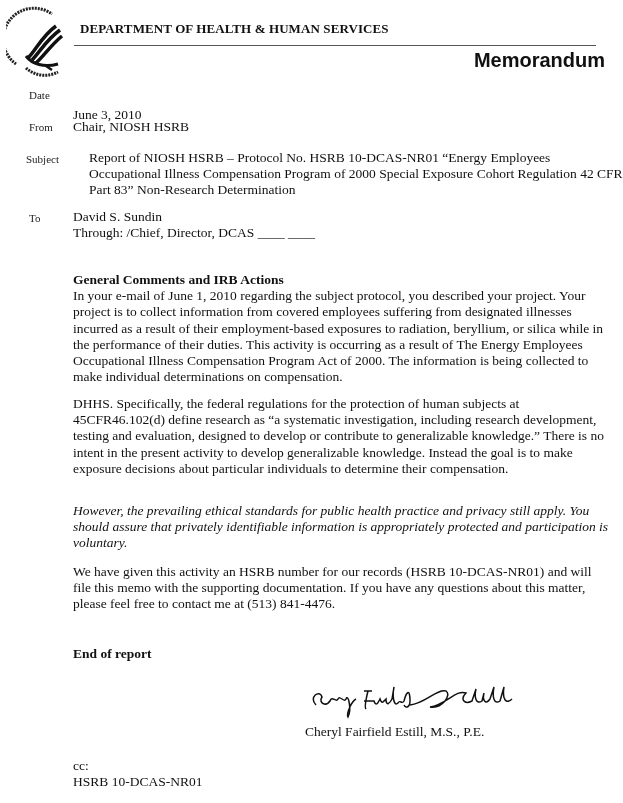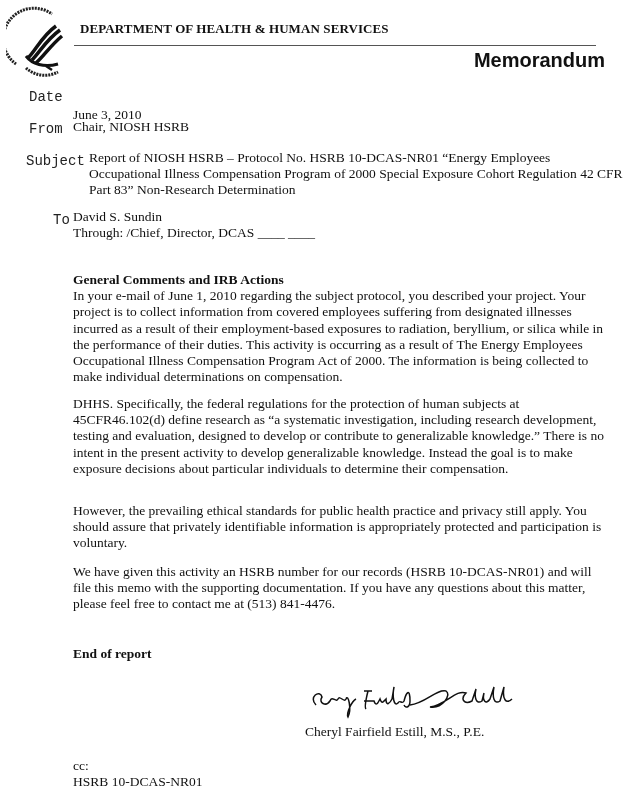--- a/index.html
+++ b/index.html
@@ -15,21 +15,21 @@
   .hrule {
     position: absolute; left: 74px; top: 45px; width: 522px; height: 0;
     border-top: 1.5px solid #555;
   }
   .memo-title {
     position: absolute; right: 18px; top: 49px;
     font-family: "Liberation Sans", sans-serif; font-weight: bold; font-size: 20px; color: #111;
   }
   .field-label {
     position: absolute; left: 29px;
-    font-family: Liberation Mono, monospace; font-size: 14px; color: #222;
+    font-family: Liberation Serif, serif; font-size: 11px; color: #222;
   }
   .field-value {
     position: absolute; left: 73px; font-size: 13.5px; line-height: 16px; width: 530px;
   }
   .field-value div { white-space: nowrap; }
   .body-block {
     position: absolute; left: 73px; width: 540px;
     font-size: 13.5px; line-height: 16.2px;
   }
   .body-block .line { white-space: nowrap; }
@@ -65,21 +65,21 @@
 <div class="field-label" style="top:121px;text-align:center;">From</div>
 <div class="field-value" style="top:119px;">Chair, NIOSH HSRB</div>
 
 <div class="field-label" style="left:26px; top:153px;">Subject</div>
 <div class="field-value" style="top:150px;margin-left:16px;">
   <div>Report of NIOSH HSRB – Protocol No. HSRB 10-DCAS-NR01 “Energy Employees</div>
   <div>Occupational Illness Compensation Program of 2000 Special Exposure Cohort Regulation 42 CFR</div>
   <div>Part 83” Non-Research Determination</div>
 </div>
 
-<div class="field-label" style="top:212px;margin-left:24px;">To</div>
+<div class="field-label" style="top:212px;">To</div>
 <div class="field-value" style="top:209px;">
   <div>David S. Sundin</div>
   <div>Through: /Chief, Director, DCAS ____ ____</div>
 </div>
 
 <div class="body-block" style="top:272px;">
   <div class="line heading">General Comments and IRB Actions</div>
   <div class="line">In your e-mail of June 1, 2010 regarding the subject protocol, you described your project.  Your</div>
   <div class="line">project is to collect information from covered employees suffering from designated illnesses</div>
   <div class="line">incurred as a result of their employment-based exposures to radiation, beryllium, or silica while in</div>
@@ -89,21 +89,21 @@
 </div>
 
 <div class="body-block" style="top:396px;">
   <div class="line">DHHS.  Specifically, the federal regulations for the protection of human subjects at</div>
   <div class="line">45CFR46.102(d) define research as “a systematic investigation, including research development,</div>
   <div class="line">testing and evaluation, designed to develop or contribute to generalizable knowledge.”  There is no</div>
   <div class="line">intent in the present activity to develop generalizable knowledge.  Instead the goal is to make</div>
   <div class="line">exposure decisions about particular individuals to determine their compensation.</div>
 </div>
 
-<div class="body-block" style="top:503px;">
+<div class="body-block" style="top:503px;font-style:italic;">
   <div class="line">However, the prevailing ethical standards for public health practice and privacy still apply.  You</div>
   <div class="line">should assure that privately identifiable information is appropriately protected and participation is</div>
   <div class="line">voluntary.</div>
 </div>
 
 <div class="body-block" style="top:564px;">
   <div class="line">We have given this activity an HSRB number for our records (HSRB 10-DCAS-NR01) and will</div>
   <div class="line">file this memo with the supporting documentation.  If you have any questions about this matter,</div>
   <div class="line">please feel free to contact me at (513) 841-4476.</div>
 </div>

